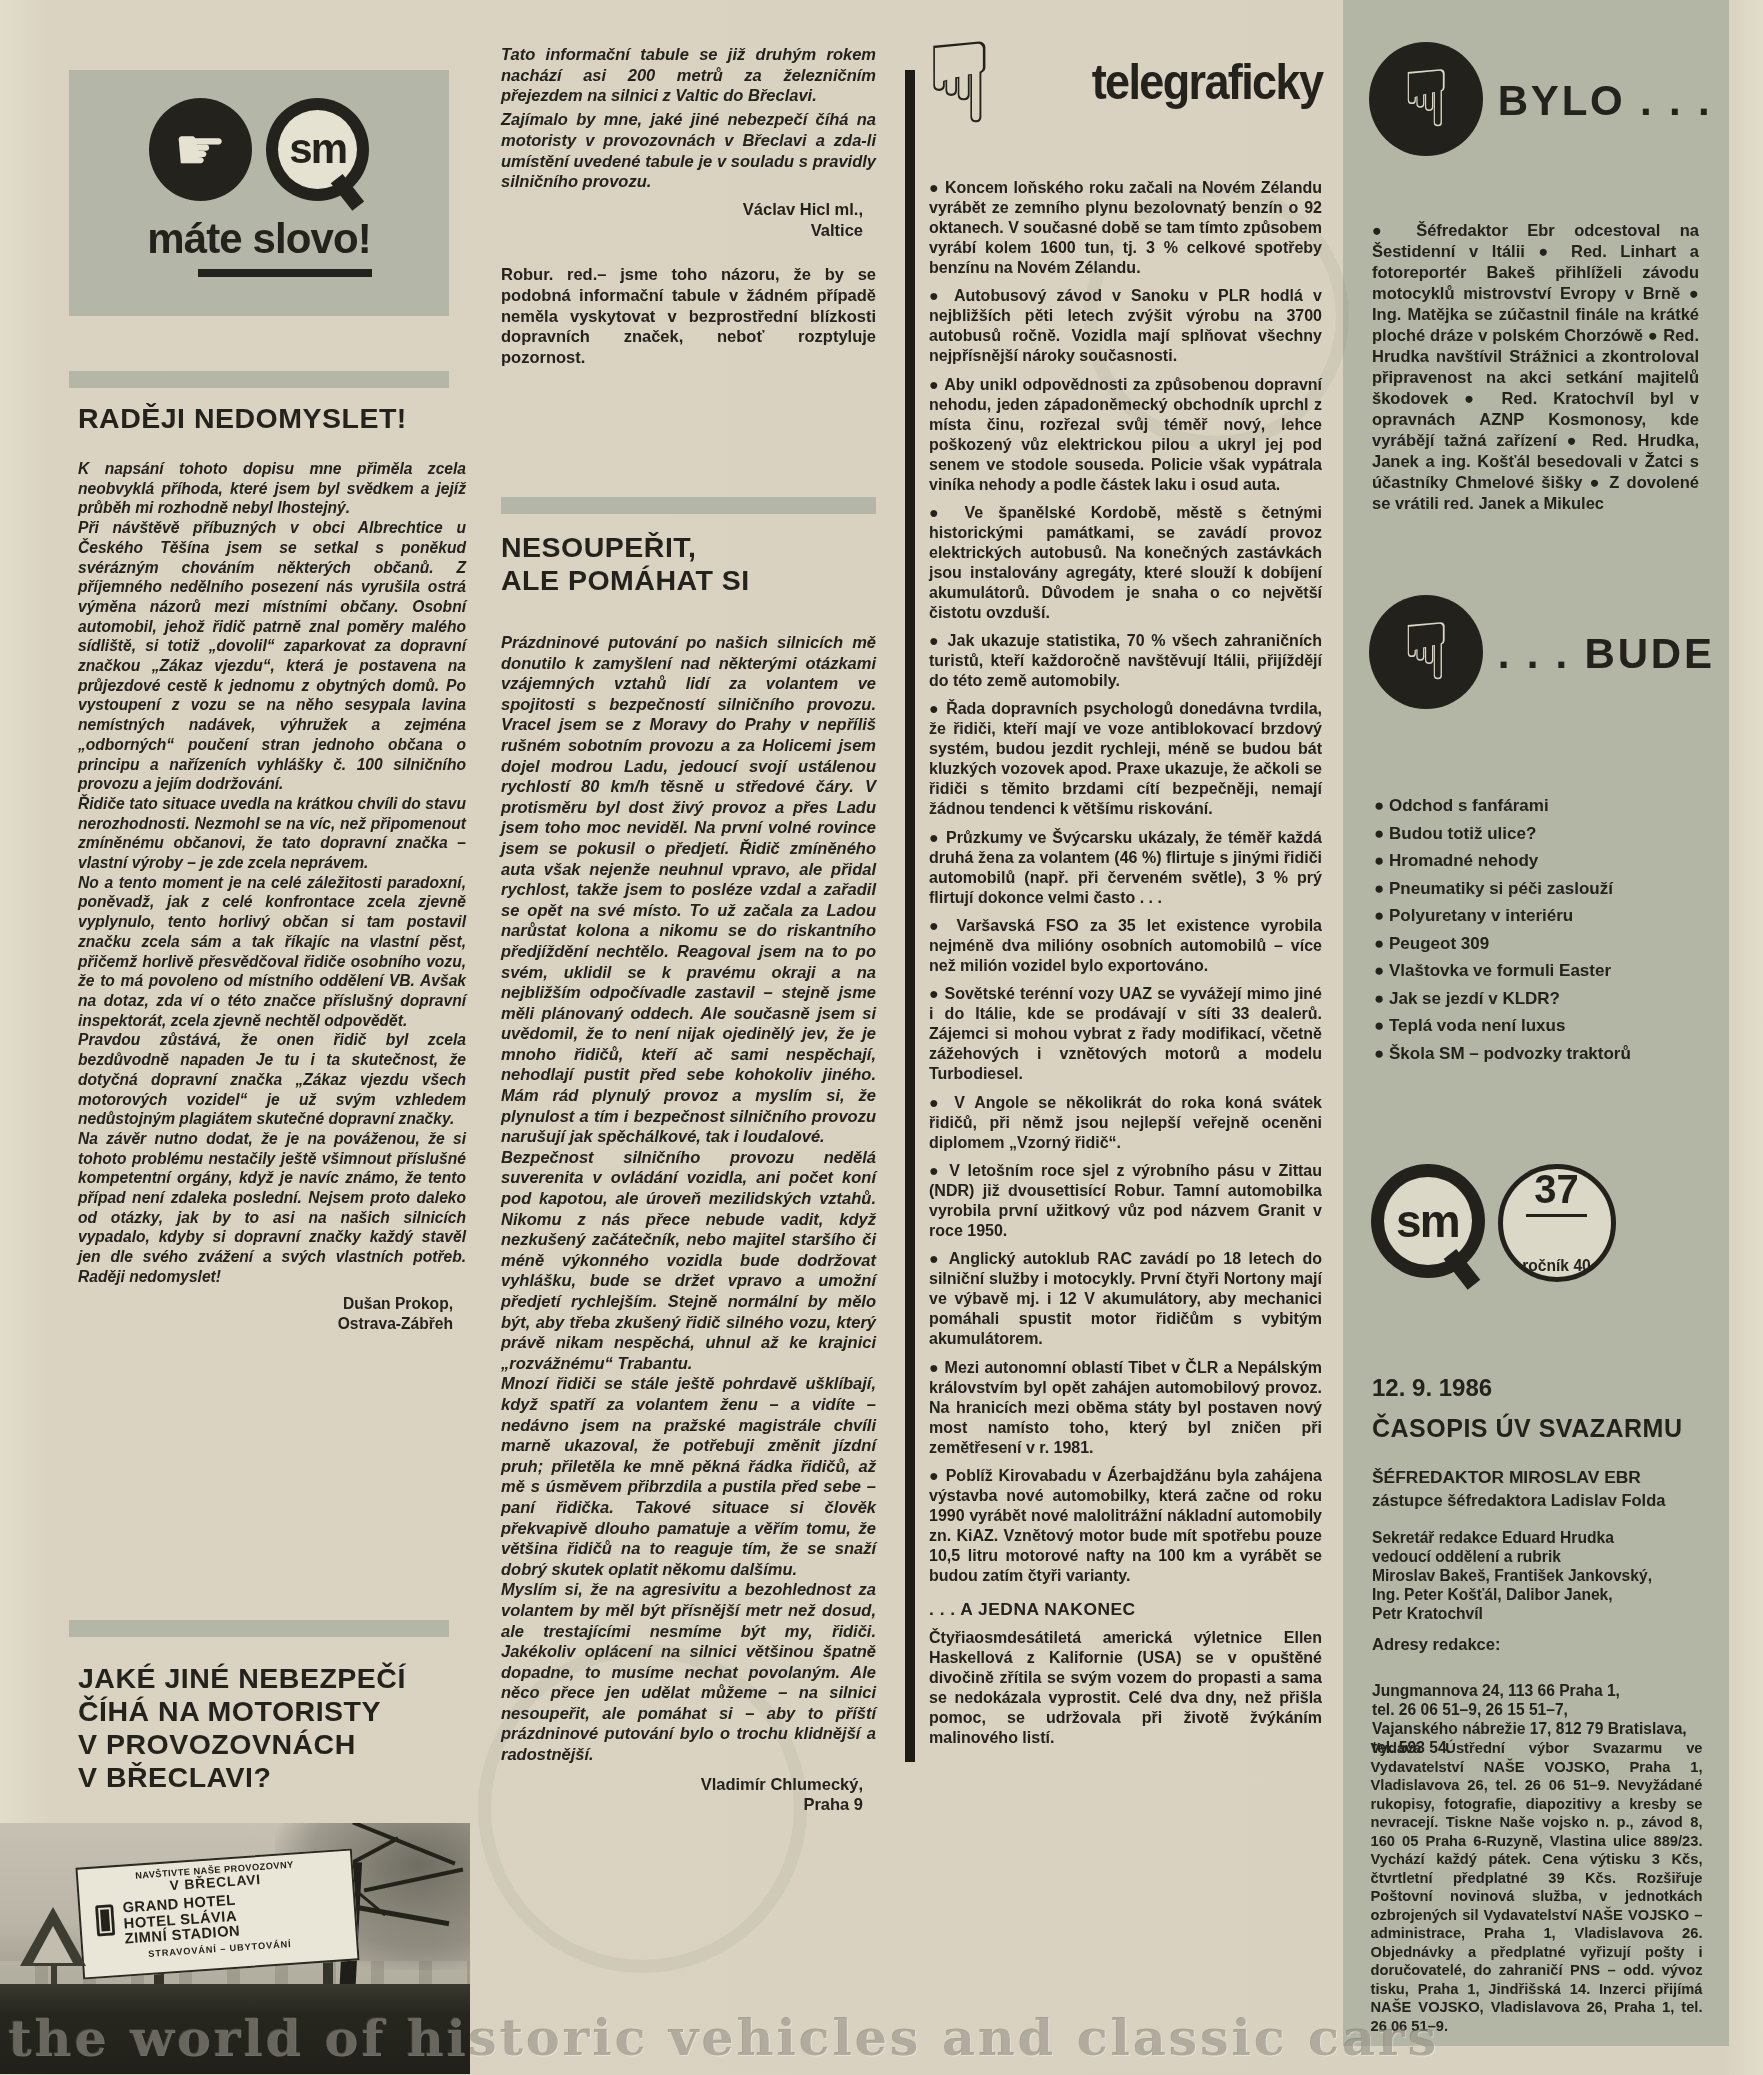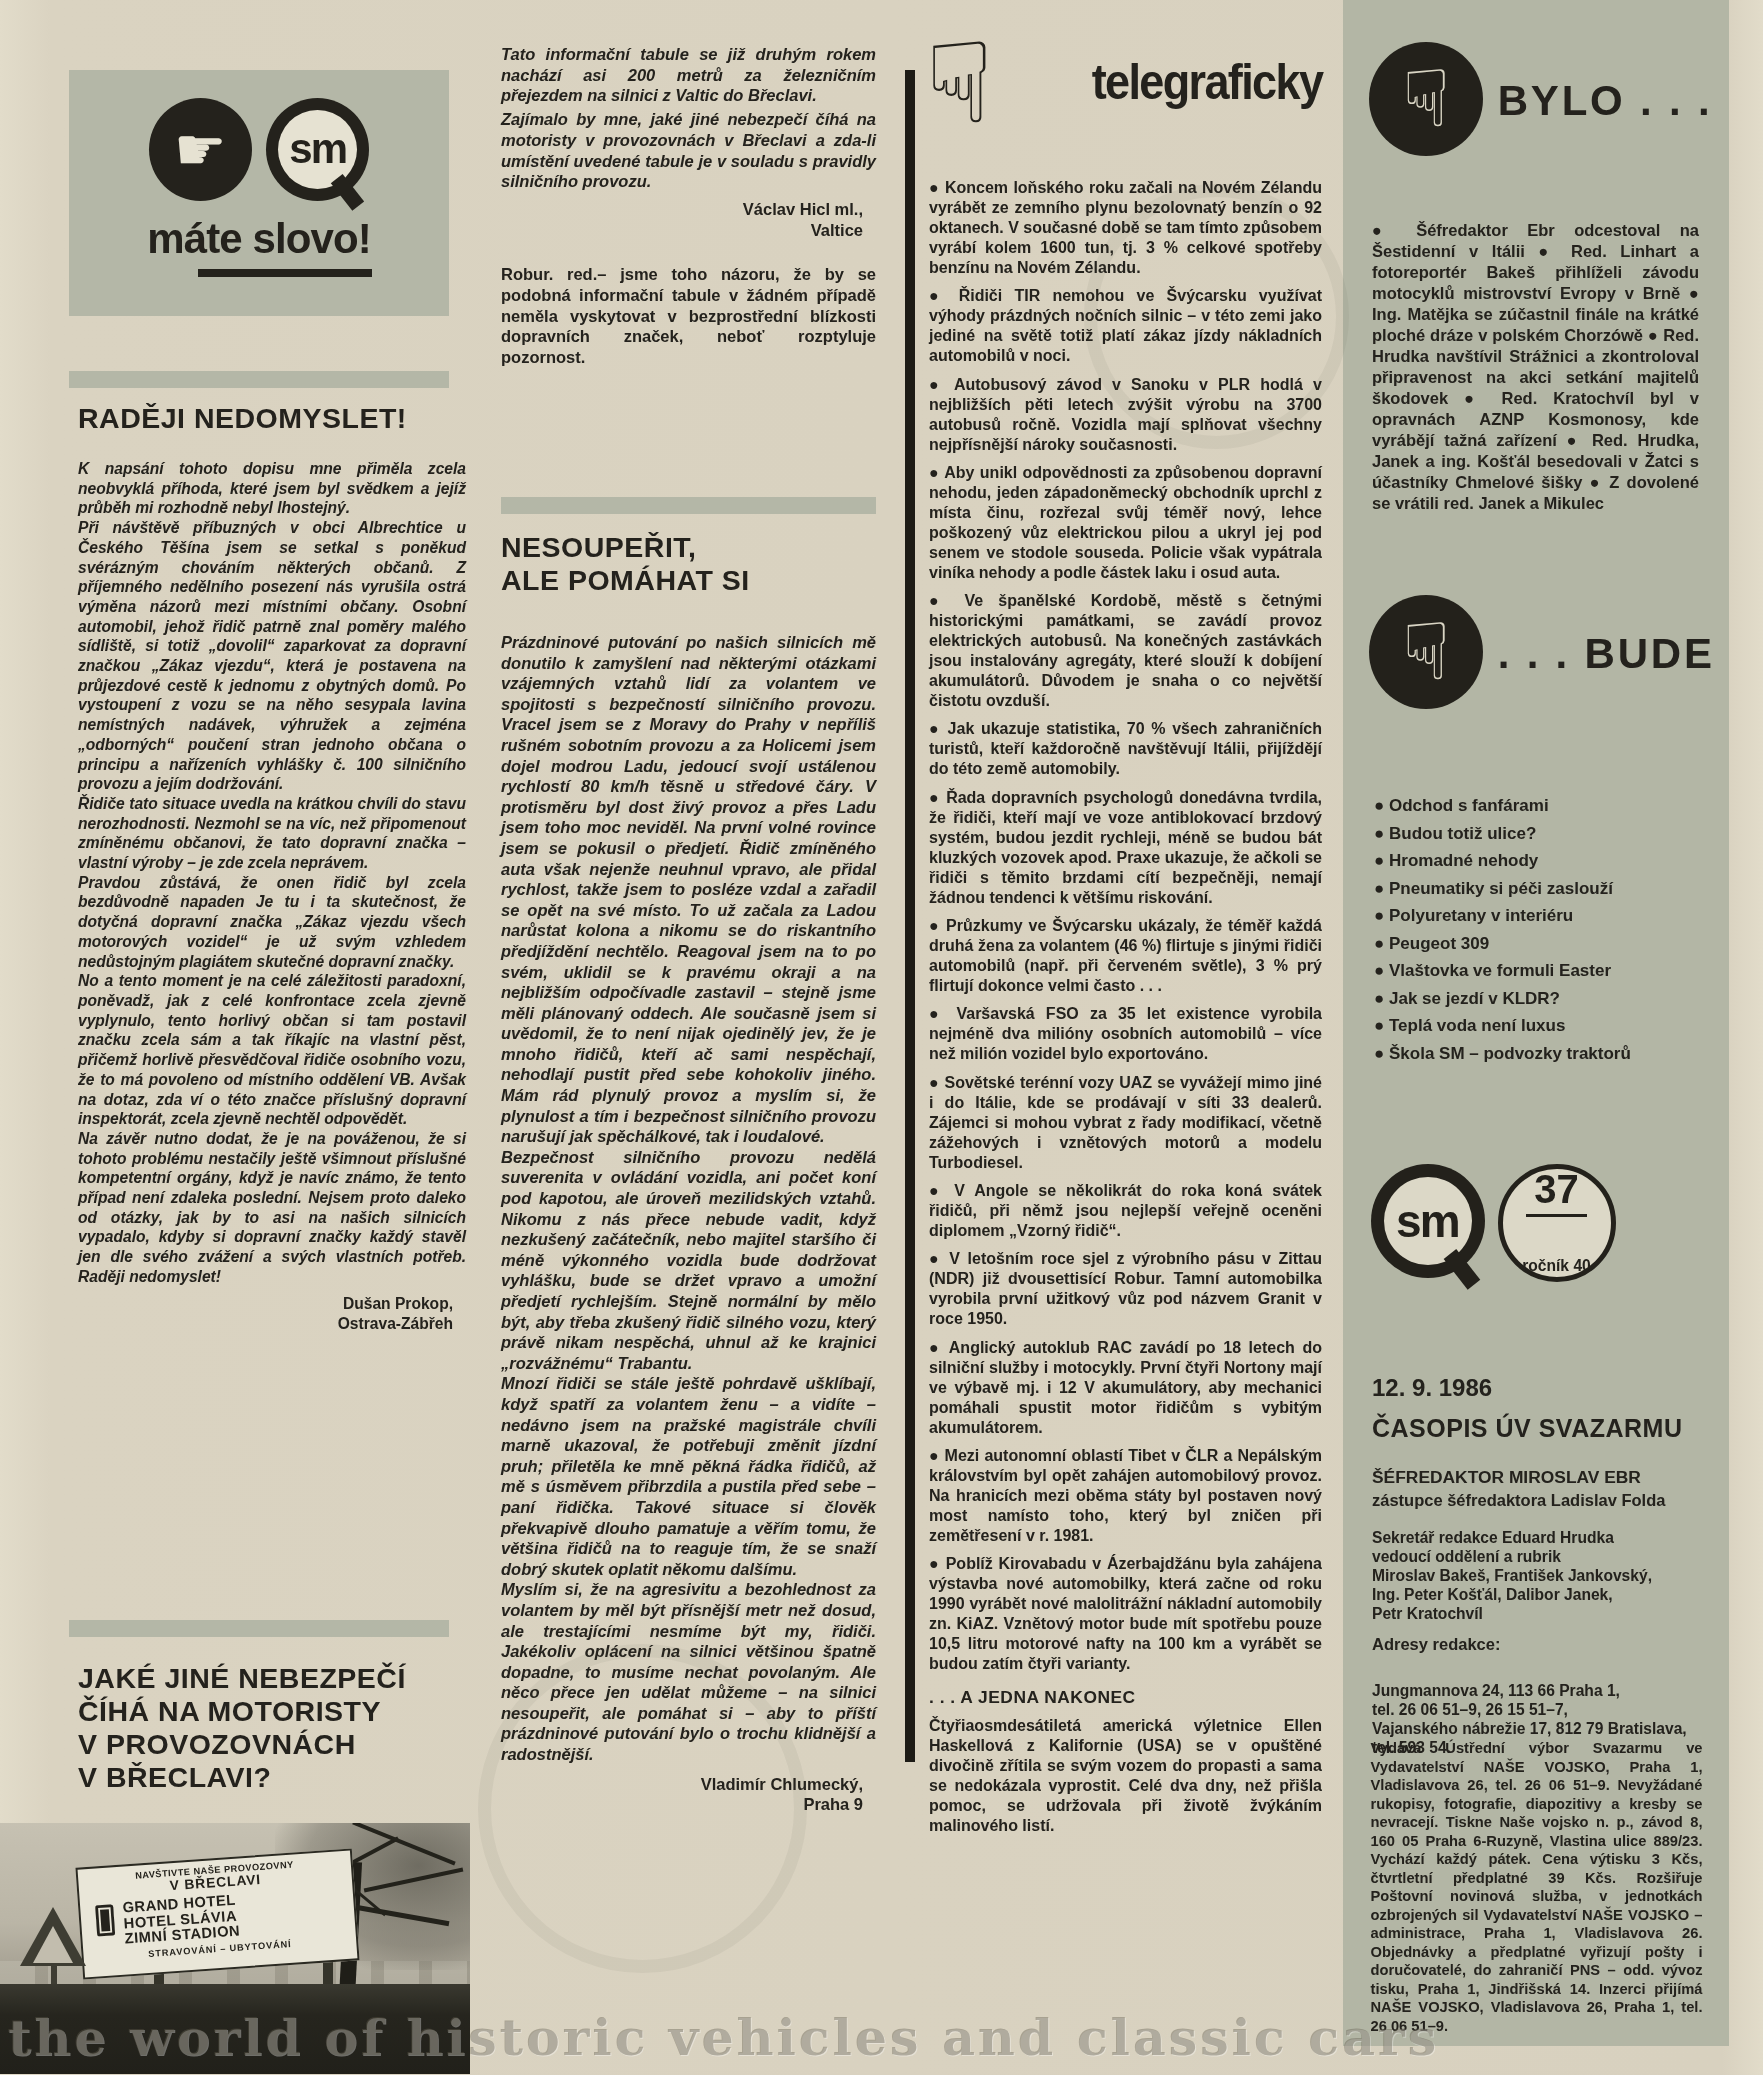--- a/index.html
+++ b/index.html
@@ -116,22 +116,22 @@
 </div>
 
 <div class="bar" style="left:69px;top:371px;"></div>
 
 <div class="abs head" style="left:78px;top:402px;">RADĚJI NEDOMYSLET!</div>
 
 <div id="col1-body" class="abs itbody">
   <div>K napsání tohoto dopisu mne přiměla zcela neobvyklá příhoda, které jsem byl svědkem a jejíž průběh mi rozhodně nebyl lhostejný.</div>
   <div>Při návštěvě příbuzných v obci Albrechtice u Českého Těšína jsem se setkal s poněkud svérázným chováním některých občanů. Z příjemného nedělního posezení nás vyrušila ostrá výměna názorů mezi místními občany. Osobní automobil, jehož řidič patrně znal poměry malého sídliště, si totiž „dovolil“ zaparkovat za dopravní značkou „Zákaz vjezdu“, která je postavena na průjezdové cestě k jednomu z obytných domů. Po vystoupení z vozu se na něho sesypala lavina nemístných nadávek, výhružek a zejména „odborných“ poučení stran jednoho občana o principu a nařízeních vyhlášky č. 100 silničního provozu a jejím dodržování.</div>
   <div>Řidiče tato situace uvedla na krátkou chvíli do stavu nerozhodnosti. Nezmohl se na víc, než připomenout zmíněnému občanovi, že tato dopravní značka – vlastní výroby – je zde zcela neprávem.</div>
+  <div>No a tento moment je na celé záležitosti paradoxní, poněvadž, jak z celé konfrontace zcela zjevně vyplynulo, tento horlivý občan si tam postavil značku zcela sám a tak říkajíc na vlastní pěst, přičemž horlivě přesvědčoval řidiče osobního vozu, že to má povoleno od místního oddělení VB. Avšak na dotaz, zda ví o této značce příslušný dopravní inspektorát, zcela zjevně nechtěl odpovědět.</div>
   <div>Pravdou zůstává, že onen řidič byl zcela bezdůvodně napaden Je tu i ta skutečnost, že dotyčná dopravní značka „Zákaz vjezdu všech motorových vozidel“ je už svým vzhledem nedůstojným plagiátem skutečné dopravní značky.</div>
-  <div>No a tento moment je na celé záležitosti paradoxní, poněvadž, jak z celé konfrontace zcela zjevně vyplynulo, tento horlivý občan si tam postavil značku zcela sám a tak říkajíc na vlastní pěst, přičemž horlivě přesvědčoval řidiče osobního vozu, že to má povoleno od místního oddělení VB. Avšak na dotaz, zda ví o této značce příslušný dopravní inspektorát, zcela zjevně nechtěl odpovědět.</div>
   <div>Na závěr nutno dodat, že je na pováženou, že si tohoto problému nestačily ještě všimnout příslušné kompetentní orgány, když je navíc známo, že tento případ není zdaleka poslední. Nejsem proto daleko od otázky, jak by to asi na našich silnicích vypadalo, kdyby si dopravní značky každý stavěl jen dle svého zvážení a svých vlastních potřeb. Raději nedomyslet!</div>
   <div class="sig" style="margin-top:7.3px;">
     <div>Dušan Prokop,</div>
     <div>Ostrava-Zábřeh</div>
   </div>
 </div>
 
 <div class="bar" style="left:69px;top:1620px;"></div>
 
 <div class="abs head" style="left:78px;top:1662px;">JAKÉ JINÉ NEBEZPEČÍ
@@ -197,21 +197,20 @@
 
 <div id="col3-rule" class="abs"></div>
 
 <div id="col3" class="abs">
   <div class="tg-head">
     <div class="tg-icon"><span>☟</span></div>
     <div class="tg-title">telegraficky</div>
   </div>
   <div class="tg-items">
     <div class="tg-item">Koncem loňského roku začali na Novém Zélandu vyrábět ze zemního plynu bezolovnatý benzín o 92 oktanech. V současné době se tam tímto způsobem vyrábí kolem 1600 tun, tj. 3 % celkové spotřeby benzínu na Novém Zélandu.</div>
-    <div class="tg-item">Řidiči TIR nemohou ve Švýcarsku využívat výhody prázdných nočních silnic – v této zemi jako jediné na světě totiž platí zákaz jízdy nákladních automobilů v noci.</div>
     <div class="tg-item">Autobusový závod v Sanoku v PLR hodlá v nejbližších pěti letech zvýšit výrobu na 3700 autobusů ročně. Vozidla mají splňovat všechny nejpřísnější nároky současnosti.</div>
     <div class="tg-item">Aby unikl odpovědnosti za způsobenou dopravní nehodu, jeden západoněmecký obchodník uprchl z místa činu, rozřezal svůj téměř nový, lehce poškozený vůz elektrickou pilou a ukryl jej pod senem ve stodole souseda. Policie však vypátrala viníka nehody a podle částek laku i osud auta.</div>
     <div class="tg-item">Ve španělské Kordobě, městě s četnými historickými památkami, se zavádí provoz elektrických autobusů. Na konečných zastávkách jsou instalovány agregáty, které slouží k dobíjení akumulátorů. Důvodem je snaha o co největší čistotu ovzduší.</div>
     <div class="tg-item">Jak ukazuje statistika, 70 % všech zahraničních turistů, kteří každoročně navštěvují Itálii, přijíždějí do této země automobily.</div>
     <div class="tg-item">Řada dopravních psychologů donedávna tvrdila, že řidiči, kteří mají ve voze antiblokovací brzdový systém, budou jezdit rychleji, méně se budou bát kluzkých vozovek apod. Praxe ukazuje, že ačkoli se řidiči s těmito brzdami cítí bezpečněji, nemají žádnou tendenci k většímu riskování.</div>
     <div class="tg-item">Průzkumy ve Švýcarsku ukázaly, že téměř každá druhá žena za volantem (46 %) flirtuje s jinými řidiči automobilů (např. při červeném světle), 3 % prý flirtují dokonce velmi často . . .</div>
     <div class="tg-item">Varšavská FSO za 35 let existence vyrobila nejméně dva milióny osobních automobilů – více než milión vozidel bylo exportováno.</div>
     <div class="tg-item">Sovětské terénní vozy UAZ se vyvážejí mimo jiné i do Itálie, kde se prodávají v síti 33 dealerů. Zájemci si mohou vybrat z řady modifikací, včetně zážehových i vznětových motorů a modelu Turbodiesel.</div>
     <div class="tg-item">V Angole se několikrát do roka koná svátek řidičů, při němž jsou nejlepší veřejně oceněni diplomem „Vzorný řidič“.</div>
     <div class="tg-item">V letošním roce sjel z výrobního pásu v Zittau (NDR) již dvousettisící Robur. Tamní automobilka vyrobila první užitkový vůz pod názvem Granit v roce 1950.</div>

